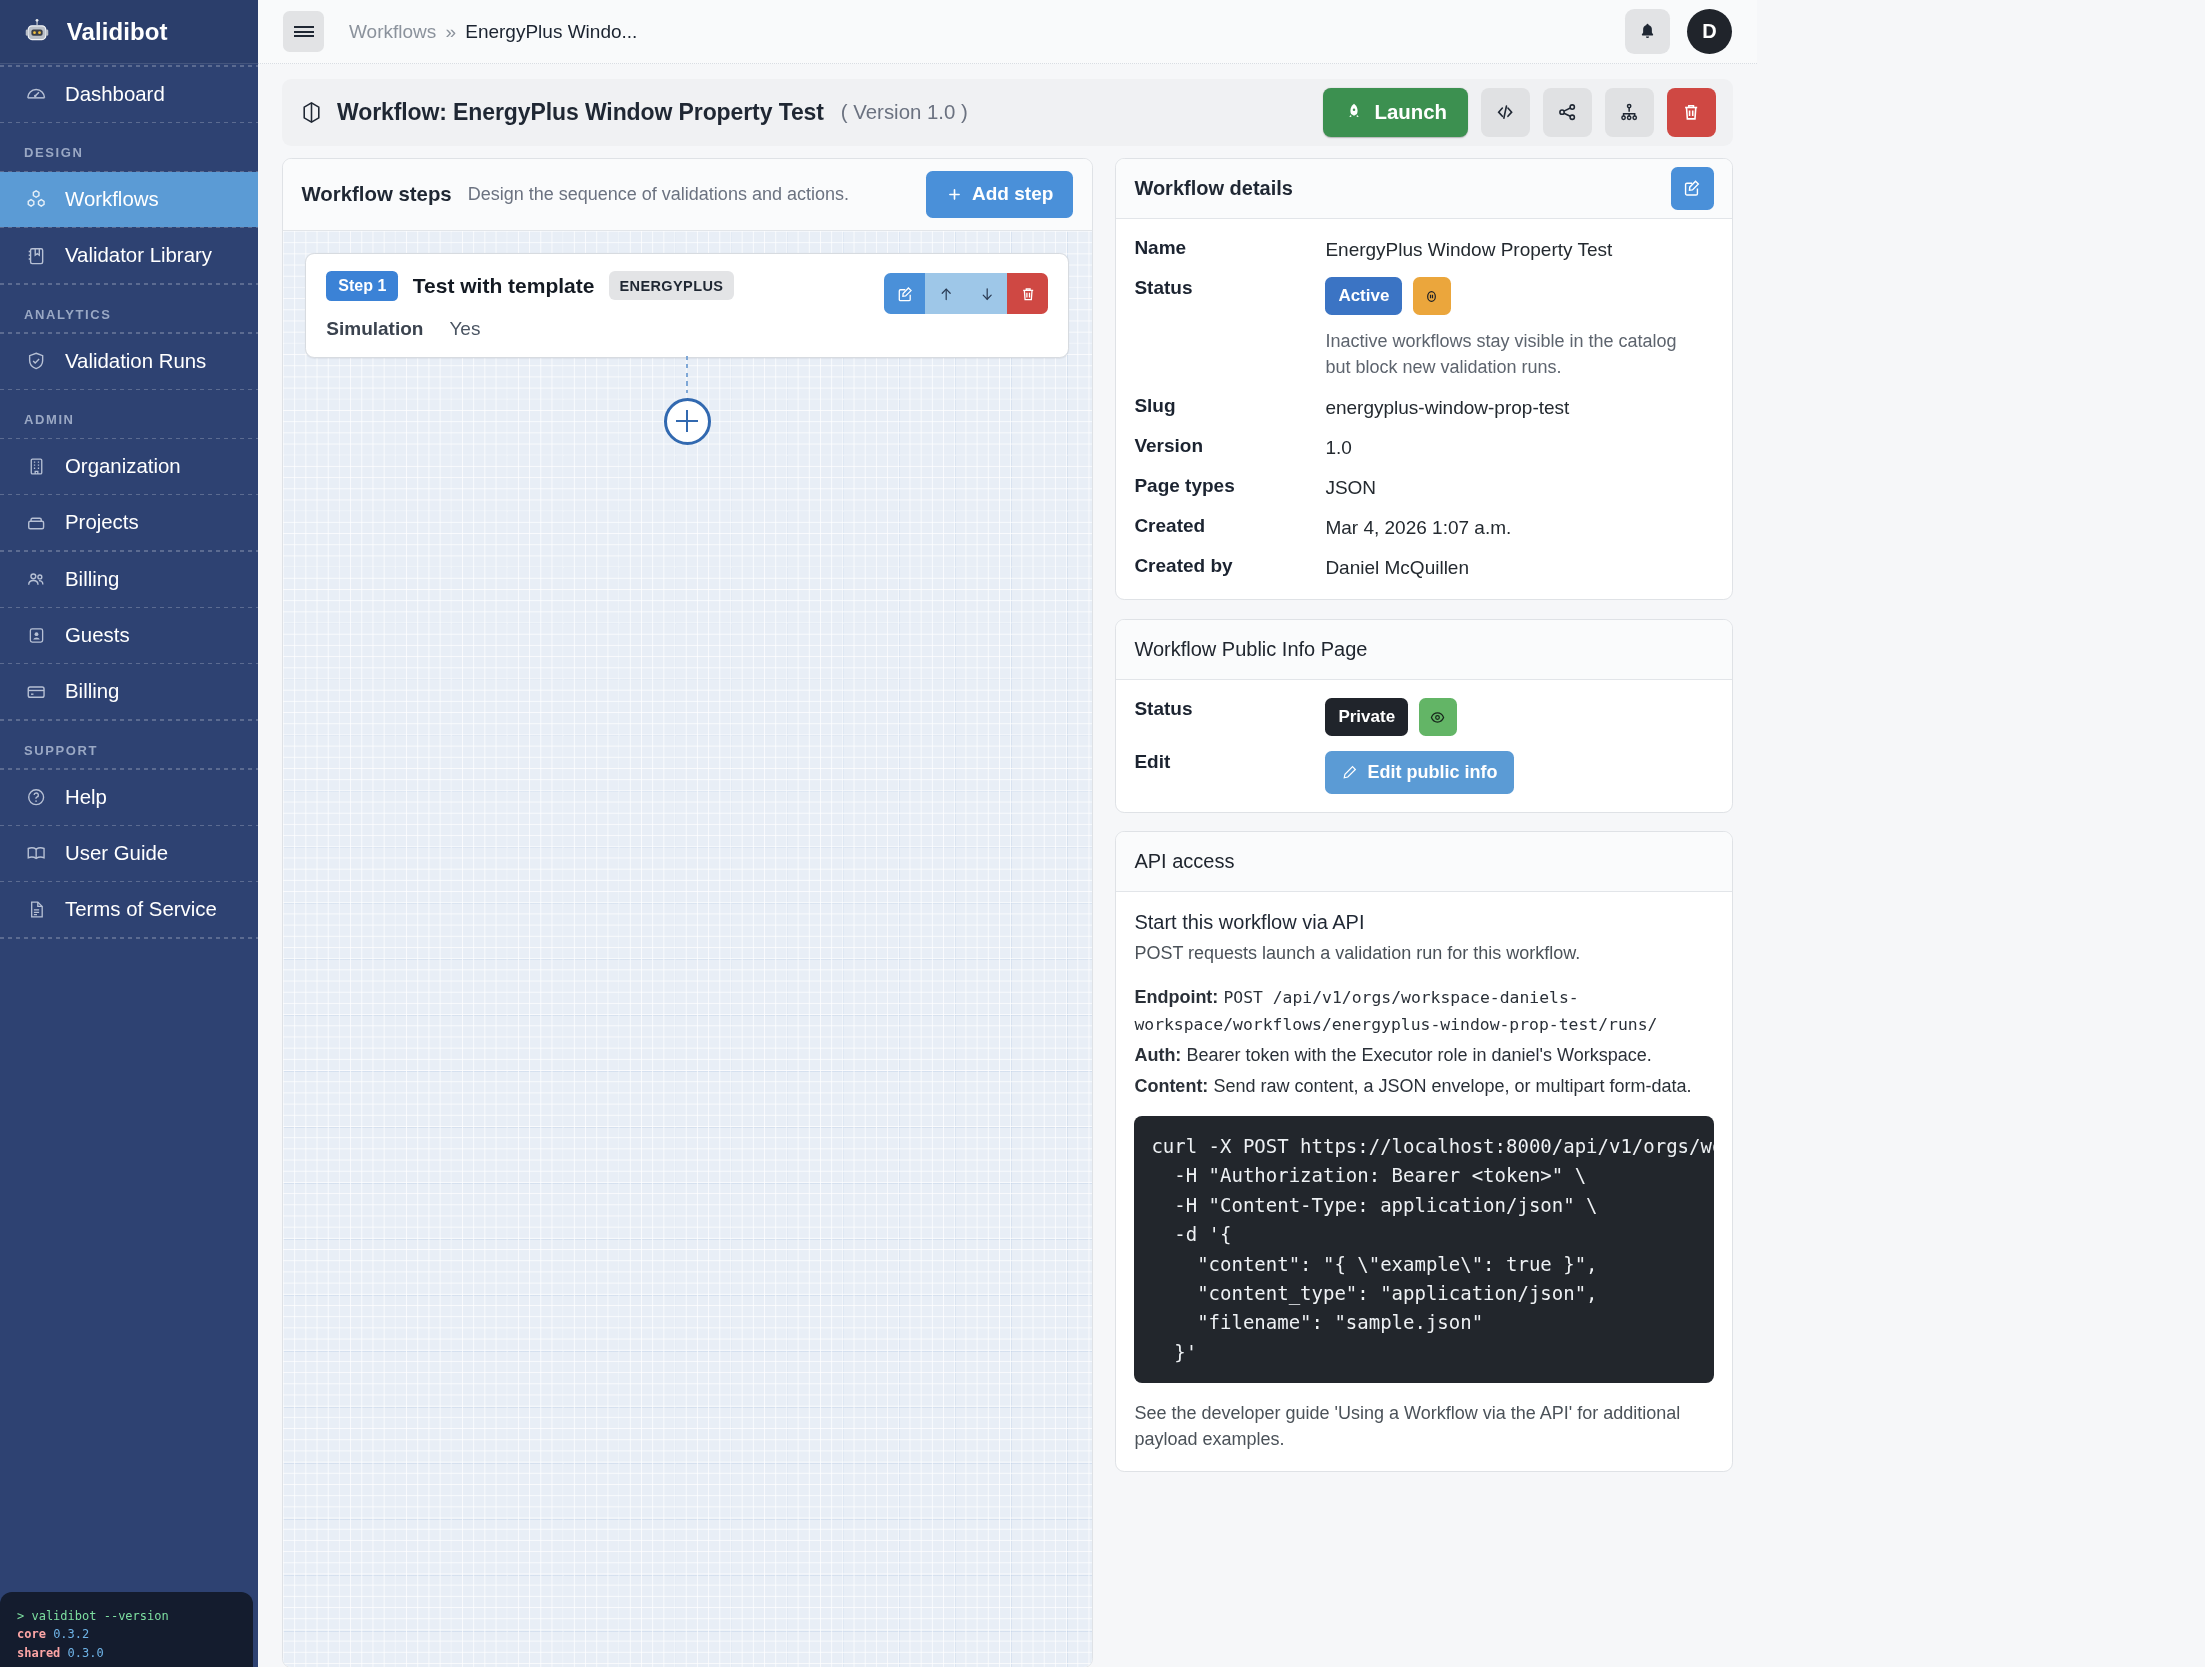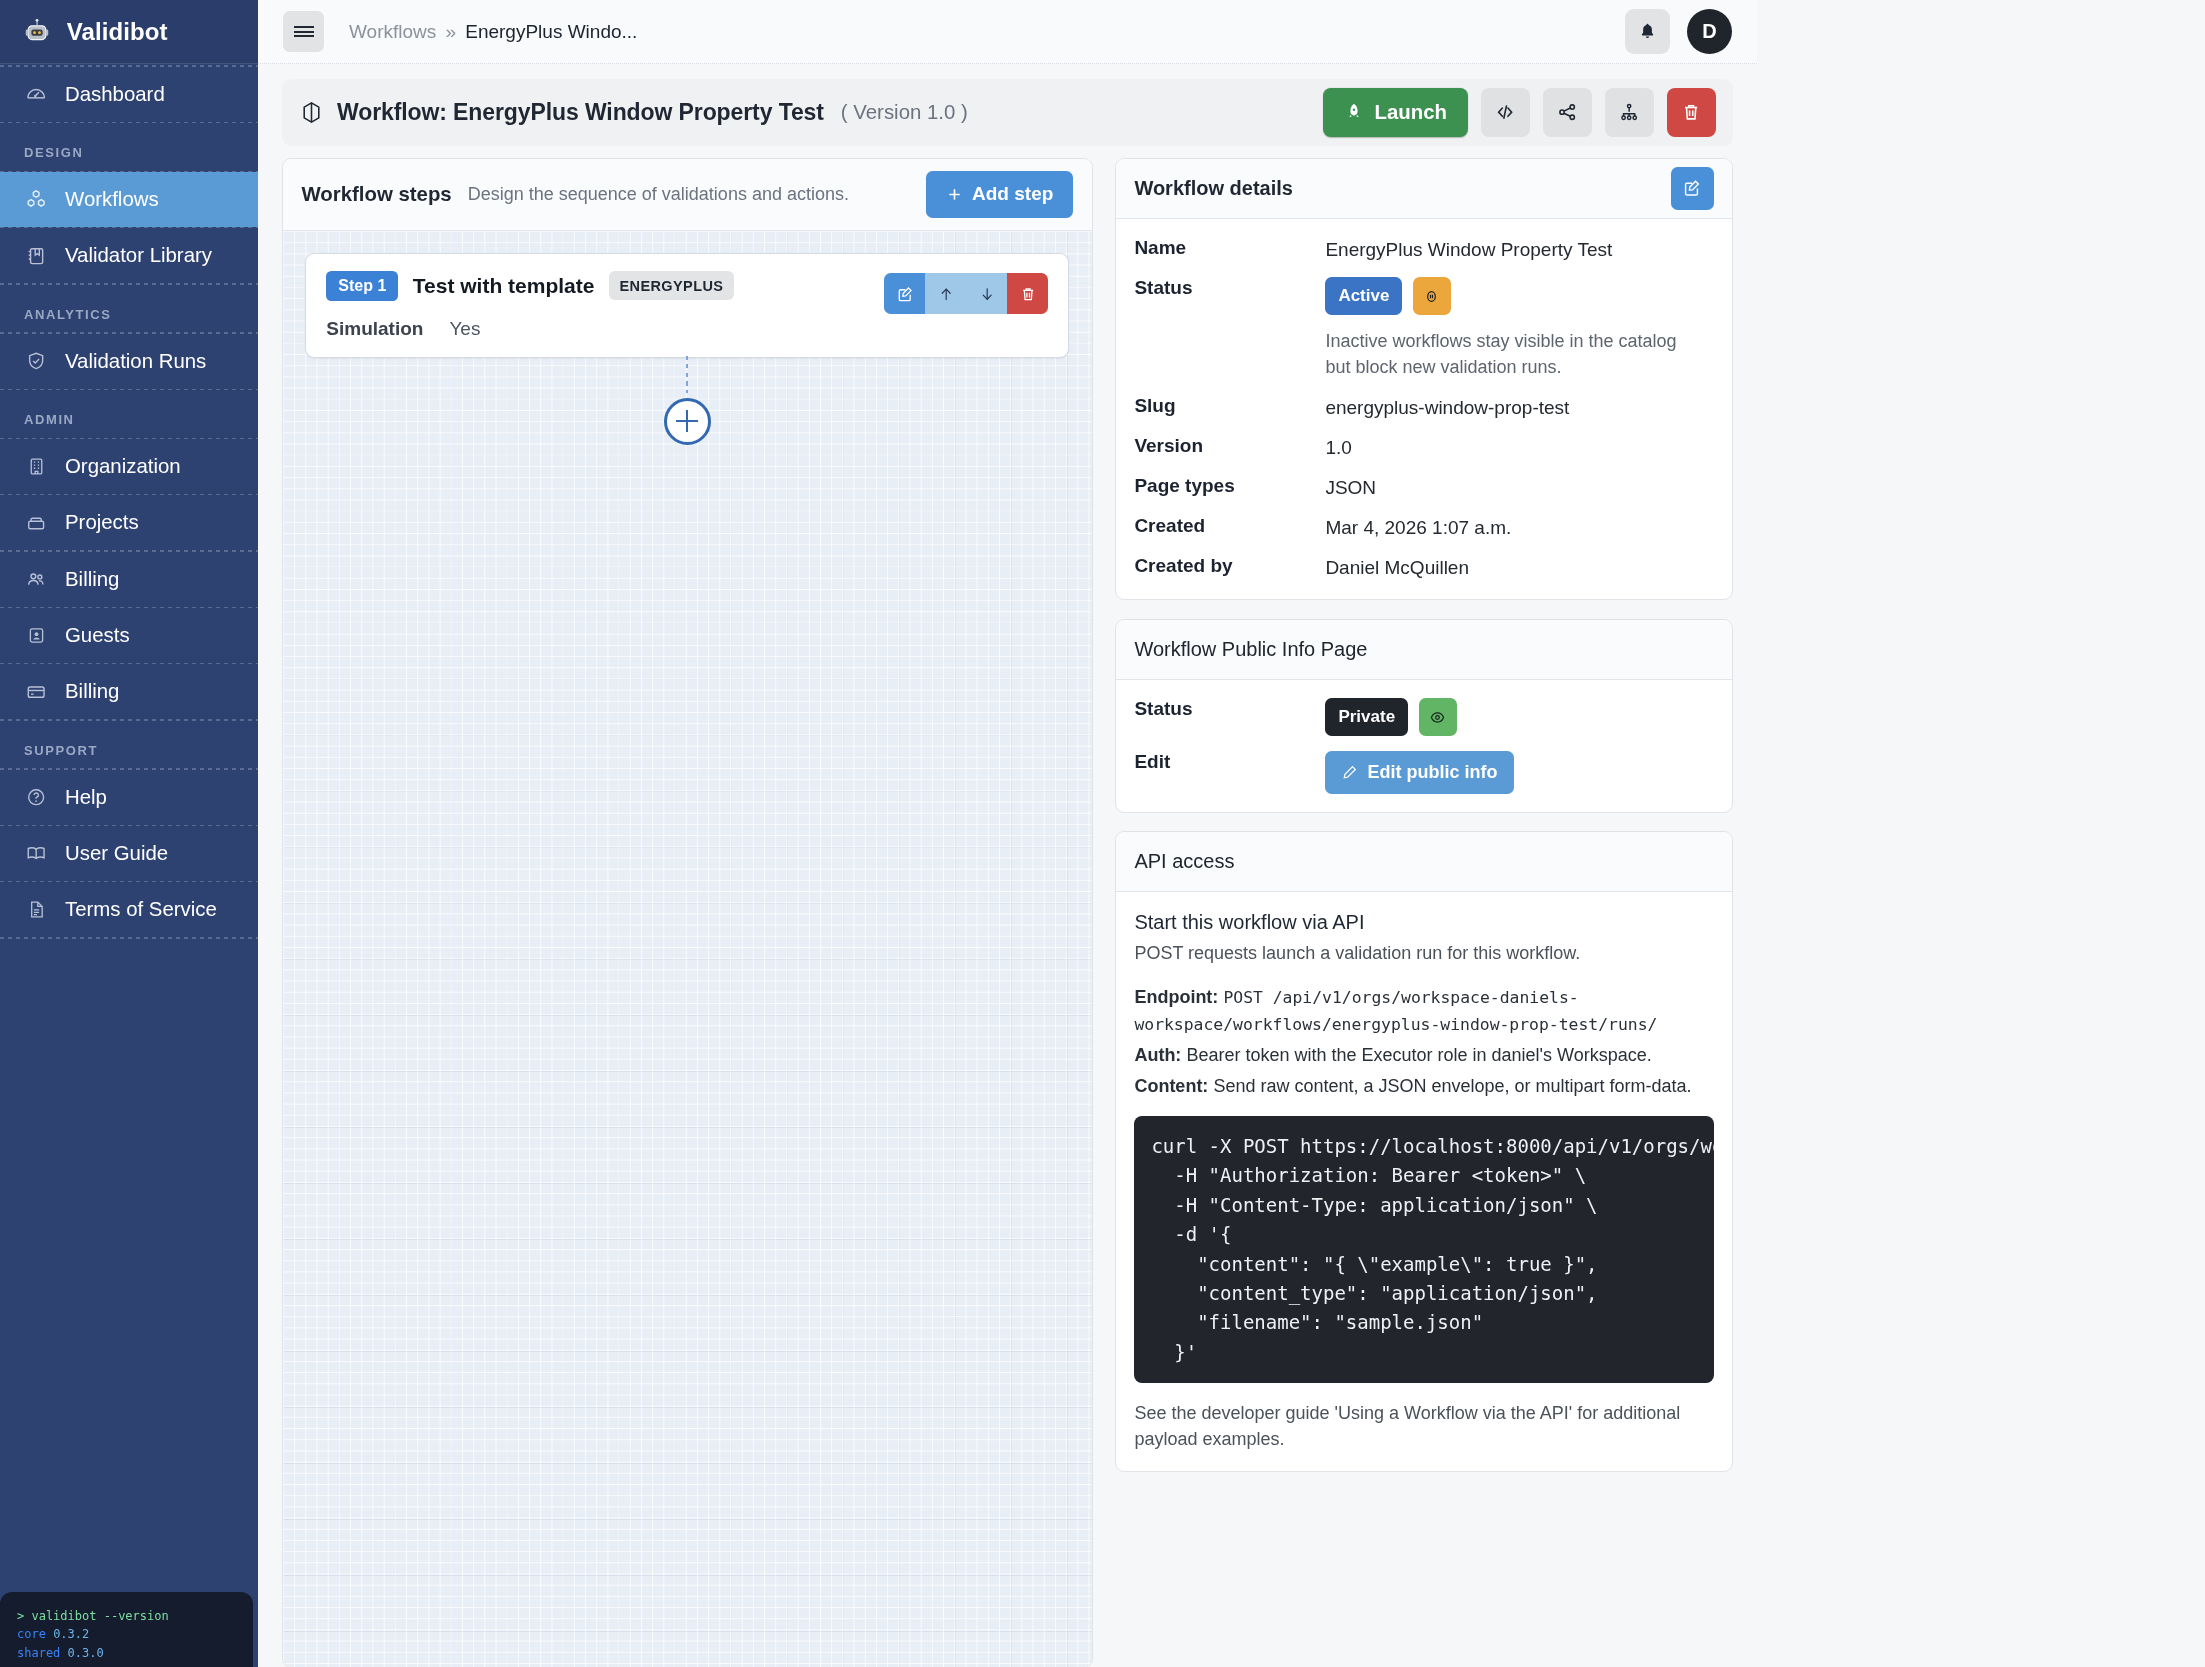--- a/index.html
+++ b/index.html
@@ -40,21 +40,21 @@
     color:#9aa8c4; padding:22.3px 24px 10.5px 24px;
   }
   .term {
     margin:0 0 0 0; background:#111827cc; background:#141c2e;
     border-top-right-radius:12px; border-top-left-radius:0;
     padding:14.5px 17px 17px 17px; height:76px;
     font-family:"DejaVu Sans Mono", monospace; font-size:12px; line-height:1.55;
     border-radius:12px 12px 0 0; margin:0 5.3px 0 0;
   }
   .term .l1 { color:#7ddfa0; }
-  .term .k { color:#3b82f6; }
+  .term .k { color:#fca5a5;font-weight:bold; }
   .term .v { color:#6fb4e8; }
 
   
   .main { flex:1; display:flex; flex-direction:column; min-width:0; background:#f6f7f9; }
 
   .topbar {
     height:64px; flex:0 0 64px; background:#f9fafb;
     display:flex; align-items:center; padding:0 25px;
     border-bottom:1.3px dotted #d9dde3;
   }

